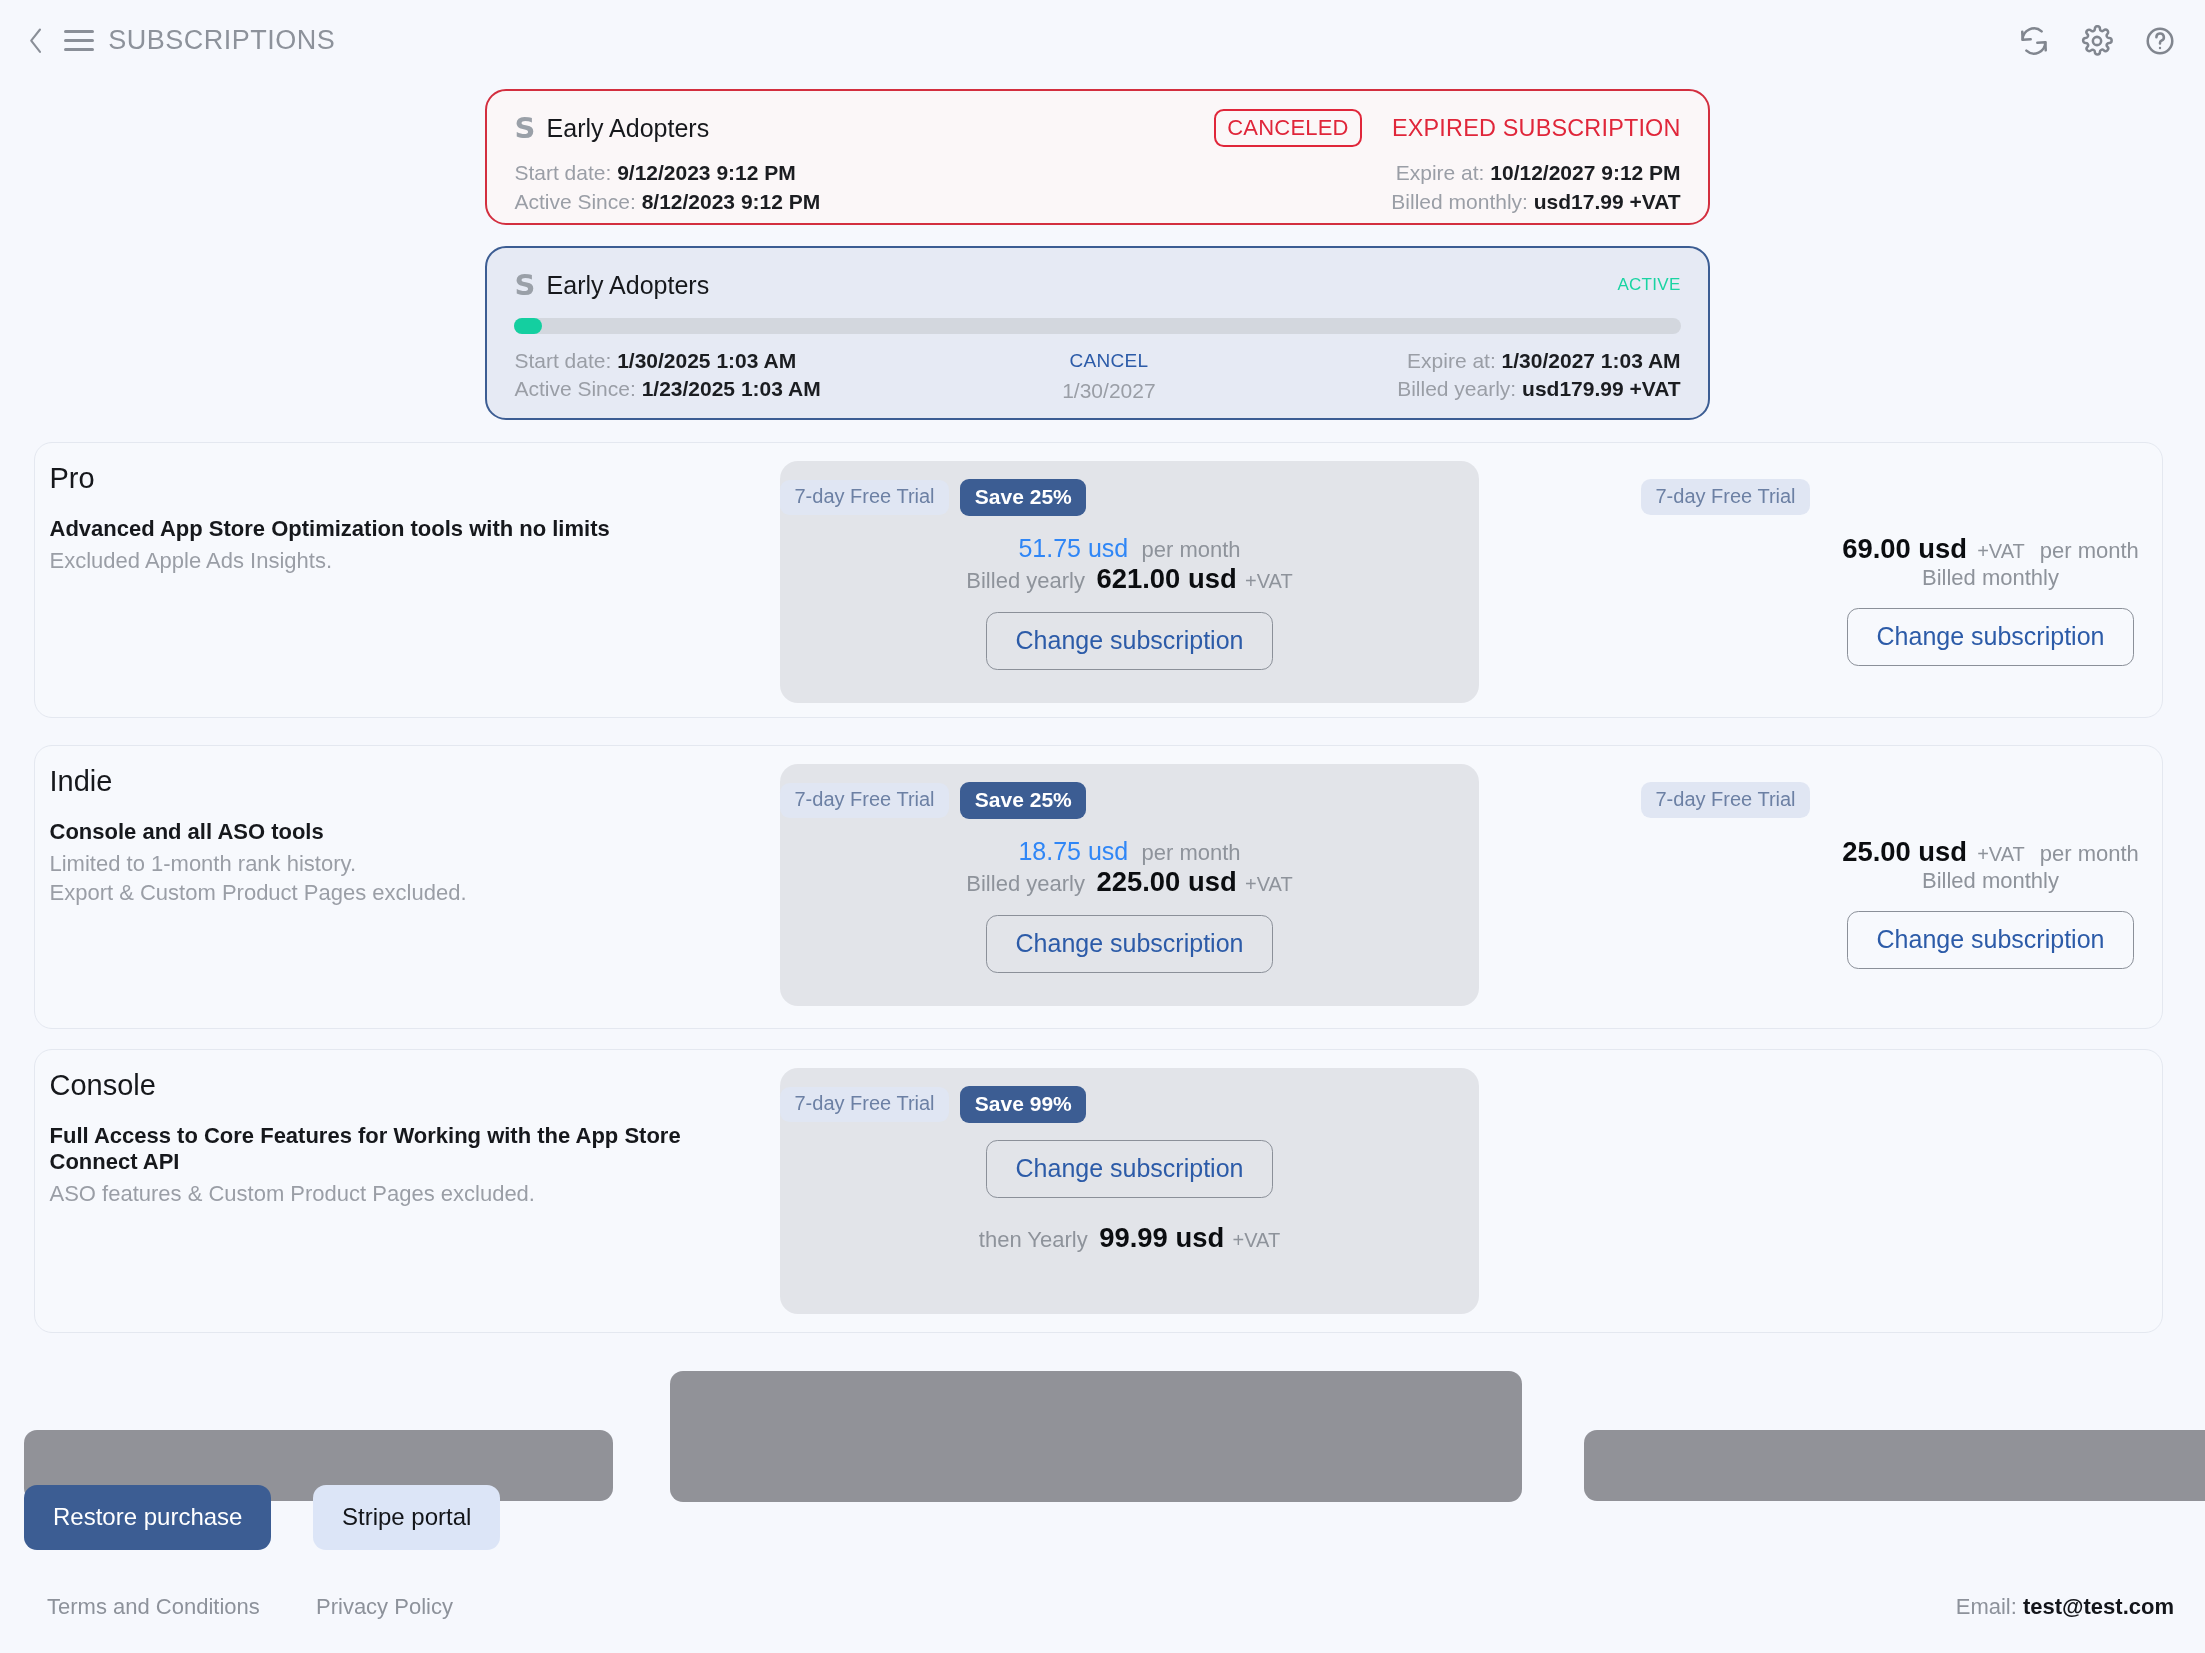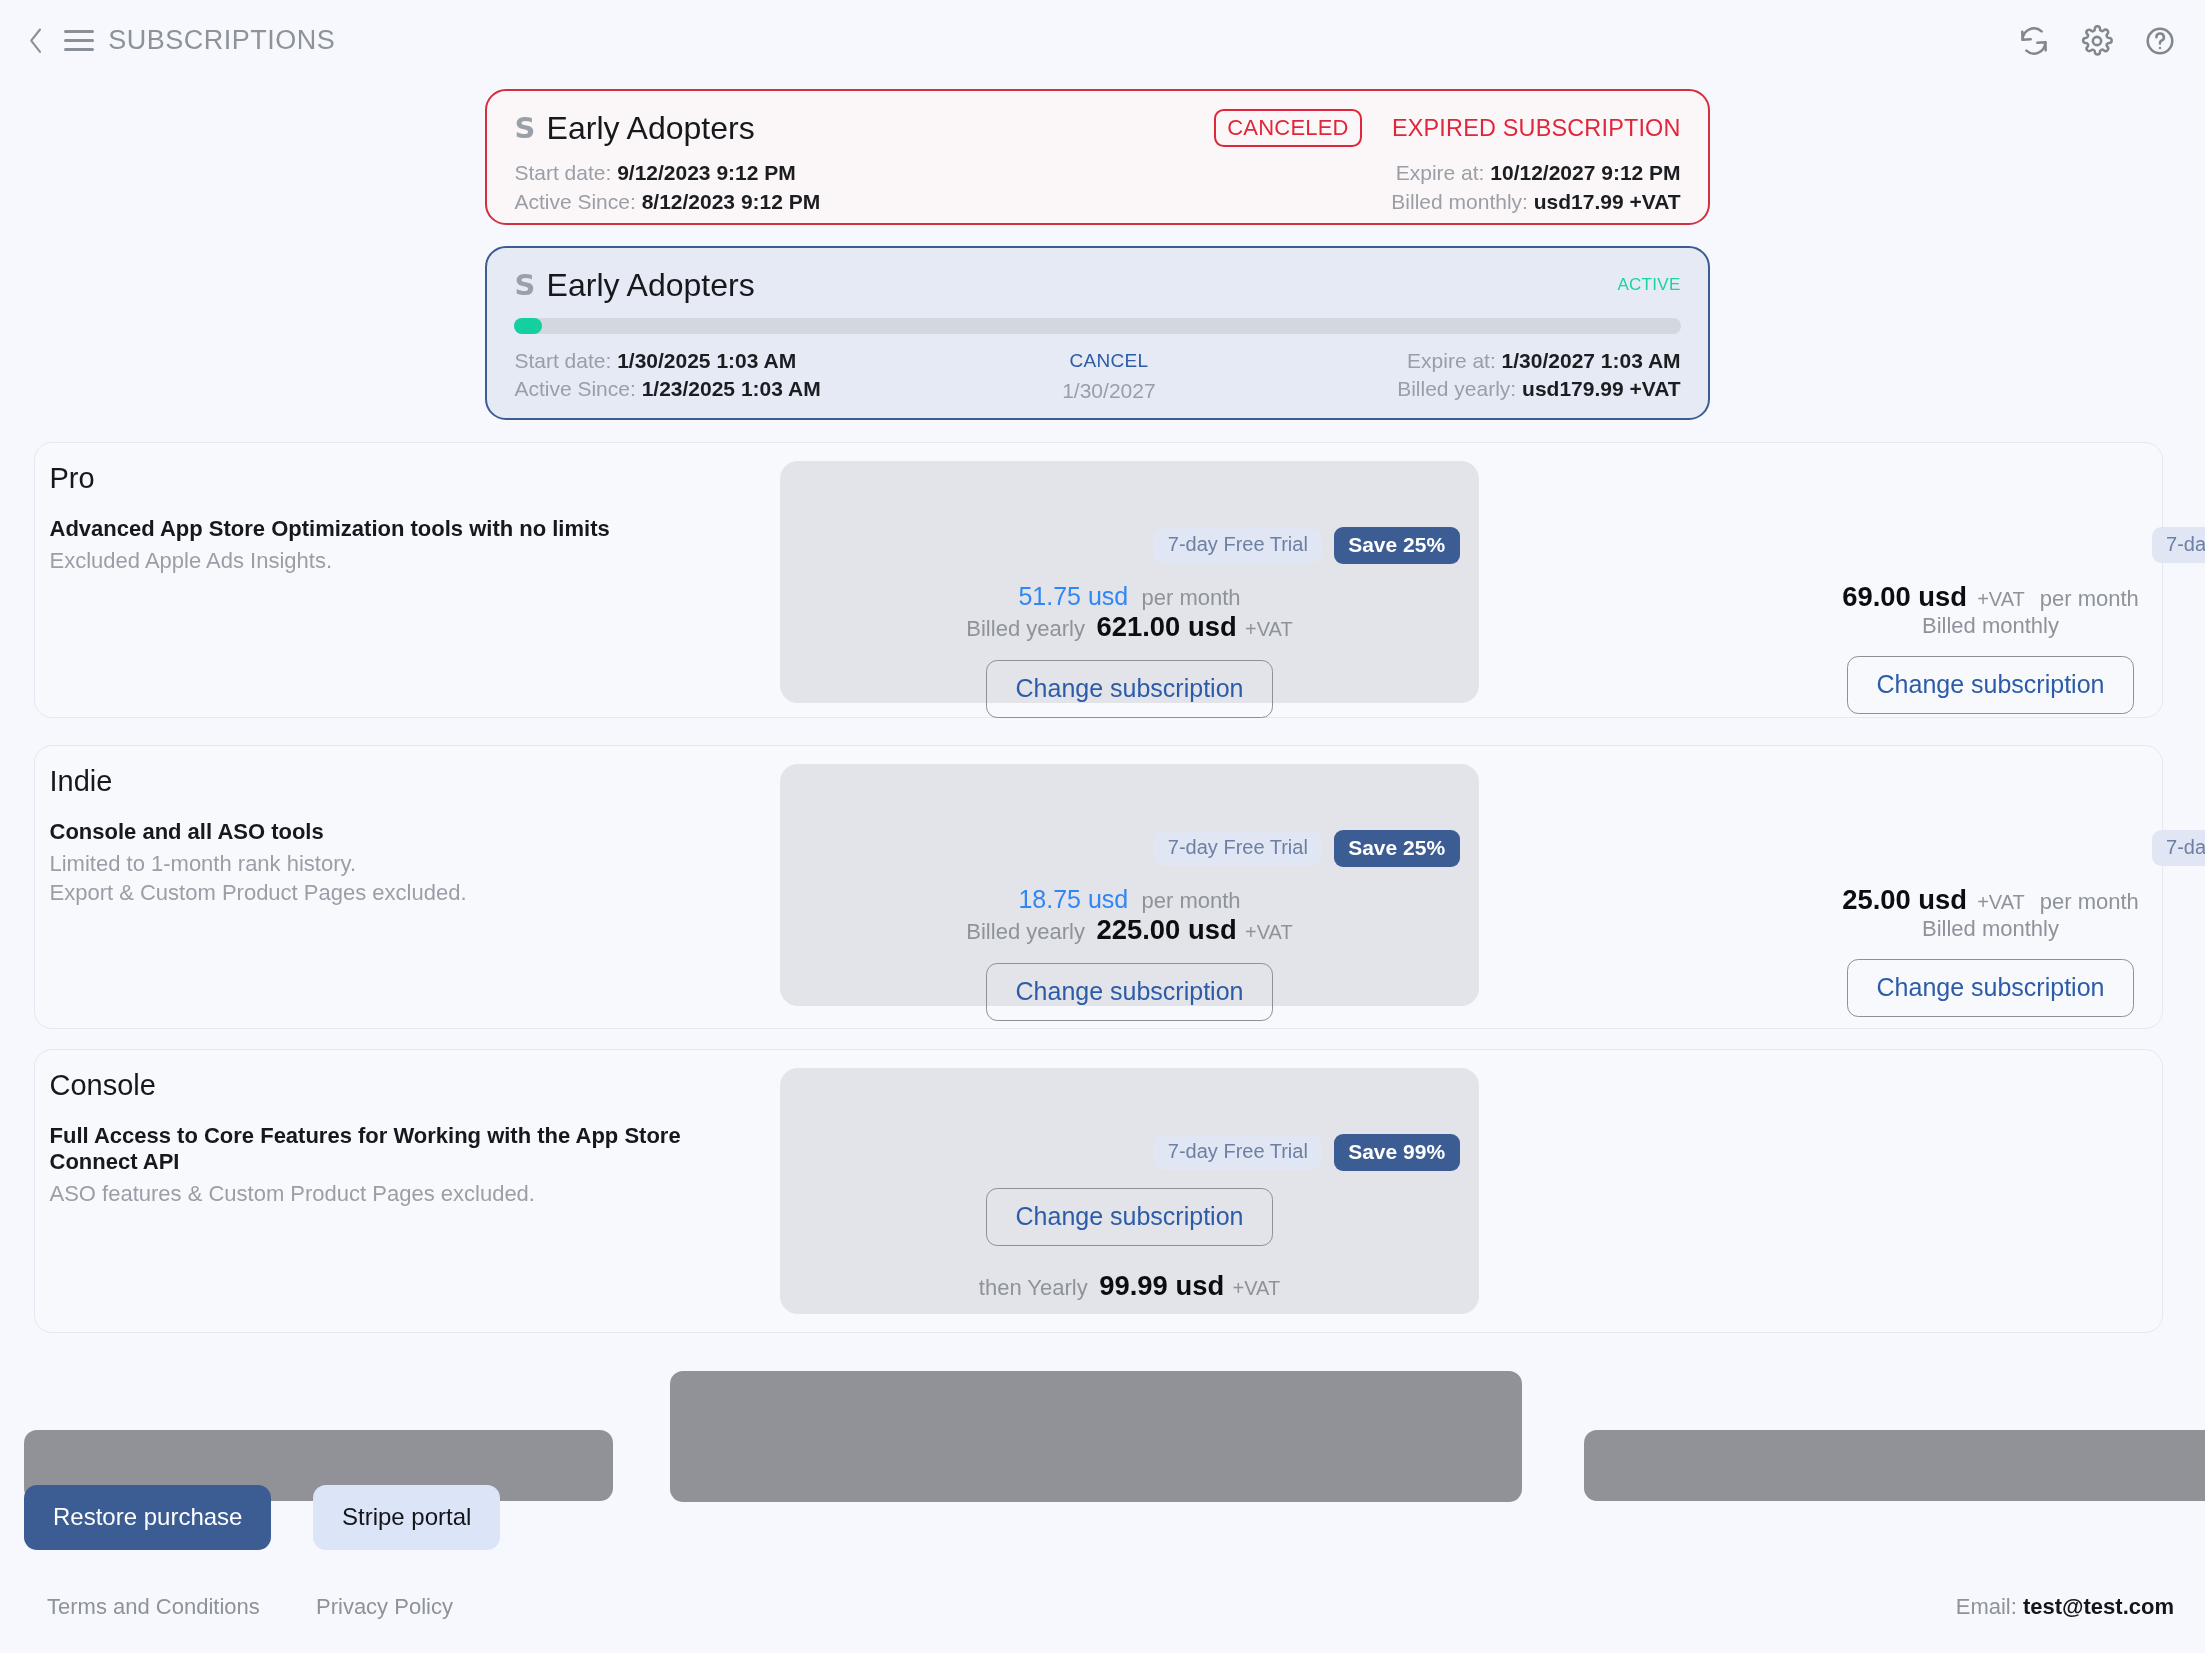--- a/index.html
+++ b/index.html
@@ -54,21 +54,21 @@
     top: 246px; height: 174px;
     background: #e6eaf4;
     border: 2.4px solid #3c5d93;
   }
   .sub-head { display: flex; align-items: center; justify-content: flex-start; height: 36px; }
   .sub-logo {
     font-size: 29px; font-weight: bold; color: #9aa0a8;
     font-family: "DejaVu Sans", sans-serif; line-height: 1;
     margin-right: 11.3px;
   }
-  .sub-name { font-size: 32px; color: #16181c; }
+  .sub-name { font-size: 25px; color: #16181c; }
   .sub-head-right { margin-left: auto; display: flex; align-items: center; gap: 30px; }
   .badge-canceled {
     border: 2.4px solid #e0263a; border-radius: 9.7px;
     padding: 3.2px 11.3px 4.8px 11.3px; color: #e0263a;
     font-size: 22px; letter-spacing: 0.2px;
   }
   .expired-label { color: #e0263a; font-size: 23.4px; letter-spacing: 0.2px; }
   .active-label { color: #19d4a2; font-size: 17px; letter-spacing: 0.3px; }
 
   .progress-track {
@@ -111,21 +111,21 @@
     border-radius: 18px;
   }
   .price-panel.yearly {
     left: 745px; width: 699px; top: 18px;
     background: #e2e4e9;
   }
   .price-panel.monthly {
     left: 1606px; width: 699px; top: 18px;
     background: transparent;
   }
-  .chips { display: flex; justify-content: flex-end; align-items: center; gap: 11.3px; padding: 18px 19.4px 0 0; margin-top: 48px; }
+  .chips { display: flex; justify-content: flex-start; align-items: center; gap: 11.3px; padding: 18px 19.4px 0 0; }
   .chip-trial {
     background: #e0e6f3; color: #6c80a4;
     font-size: 20px; border-radius: 9.7px; padding: 5.7px 14.5px 7.3px 14.5px;
   }
   .chip-save {
     background: #3c5d93; color: #ffffff; font-weight: bold;
     font-size: 21px; border-radius: 9px; padding: 5.7px 14.5px 7.3px 14.5px;
   }
   .price-row { text-align: center; margin-top: 18px; white-space: nowrap; }
   .price-accent { color: #2f86f6; font-size: 25px; }

